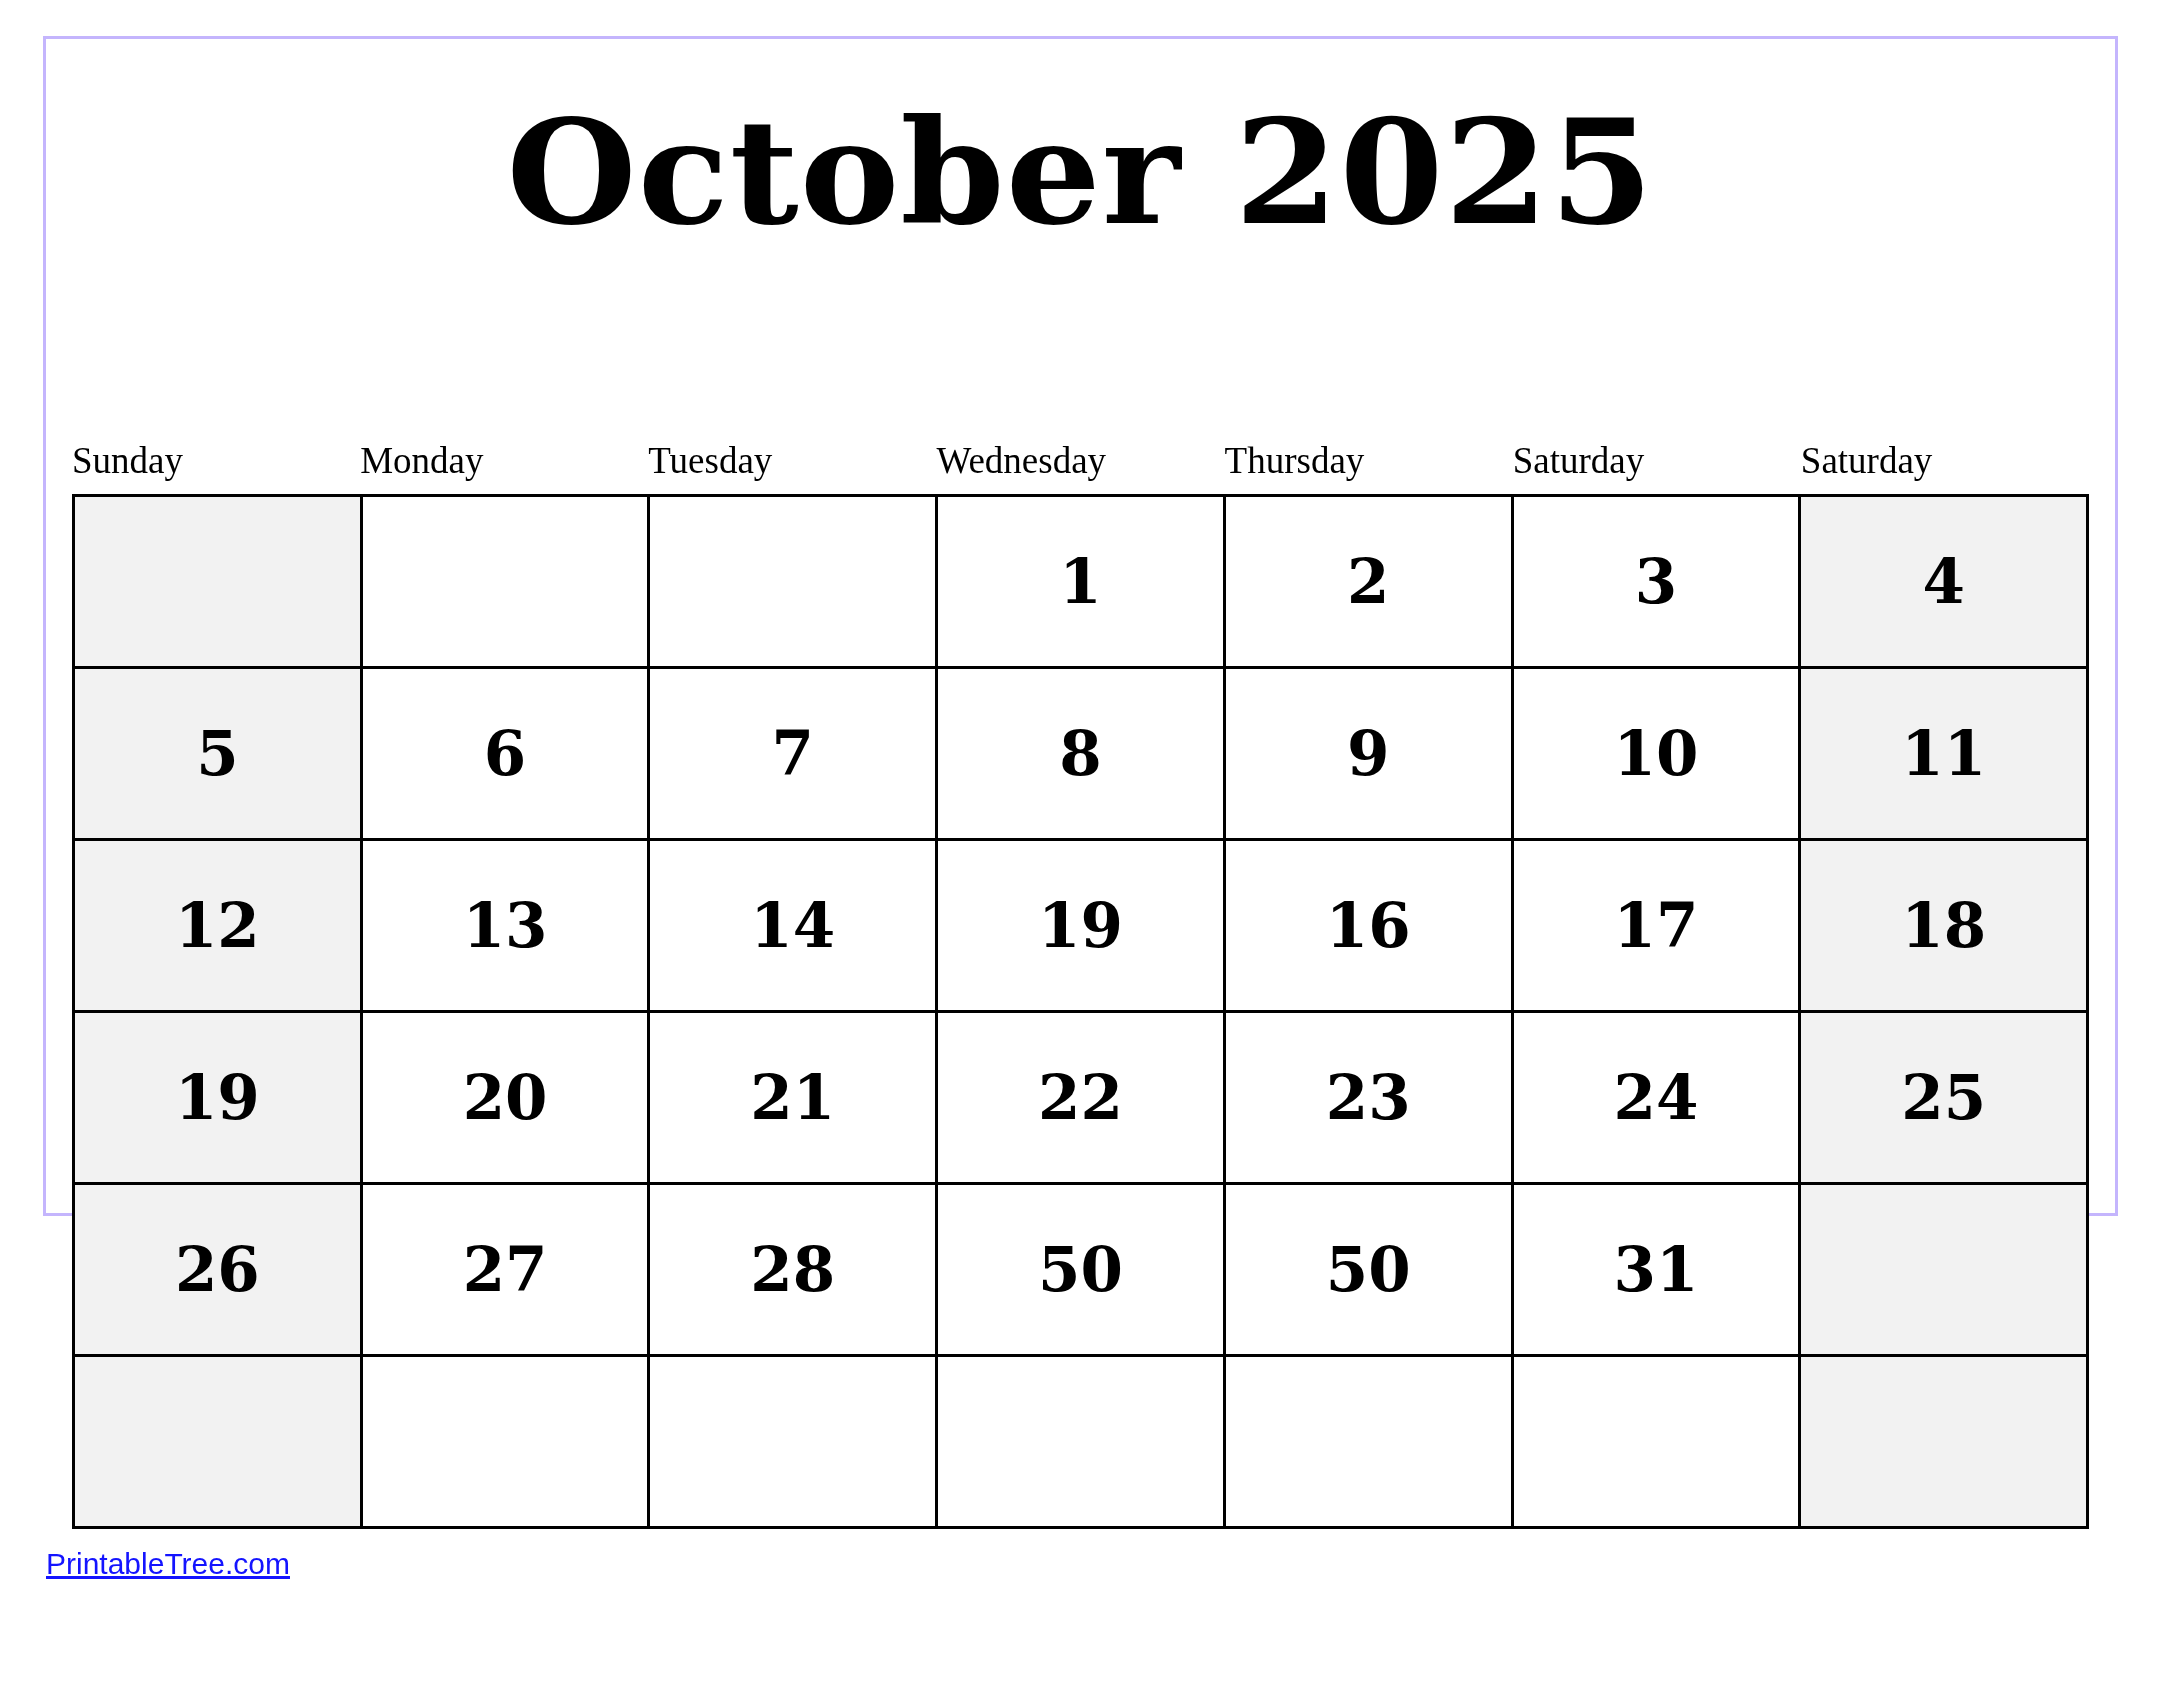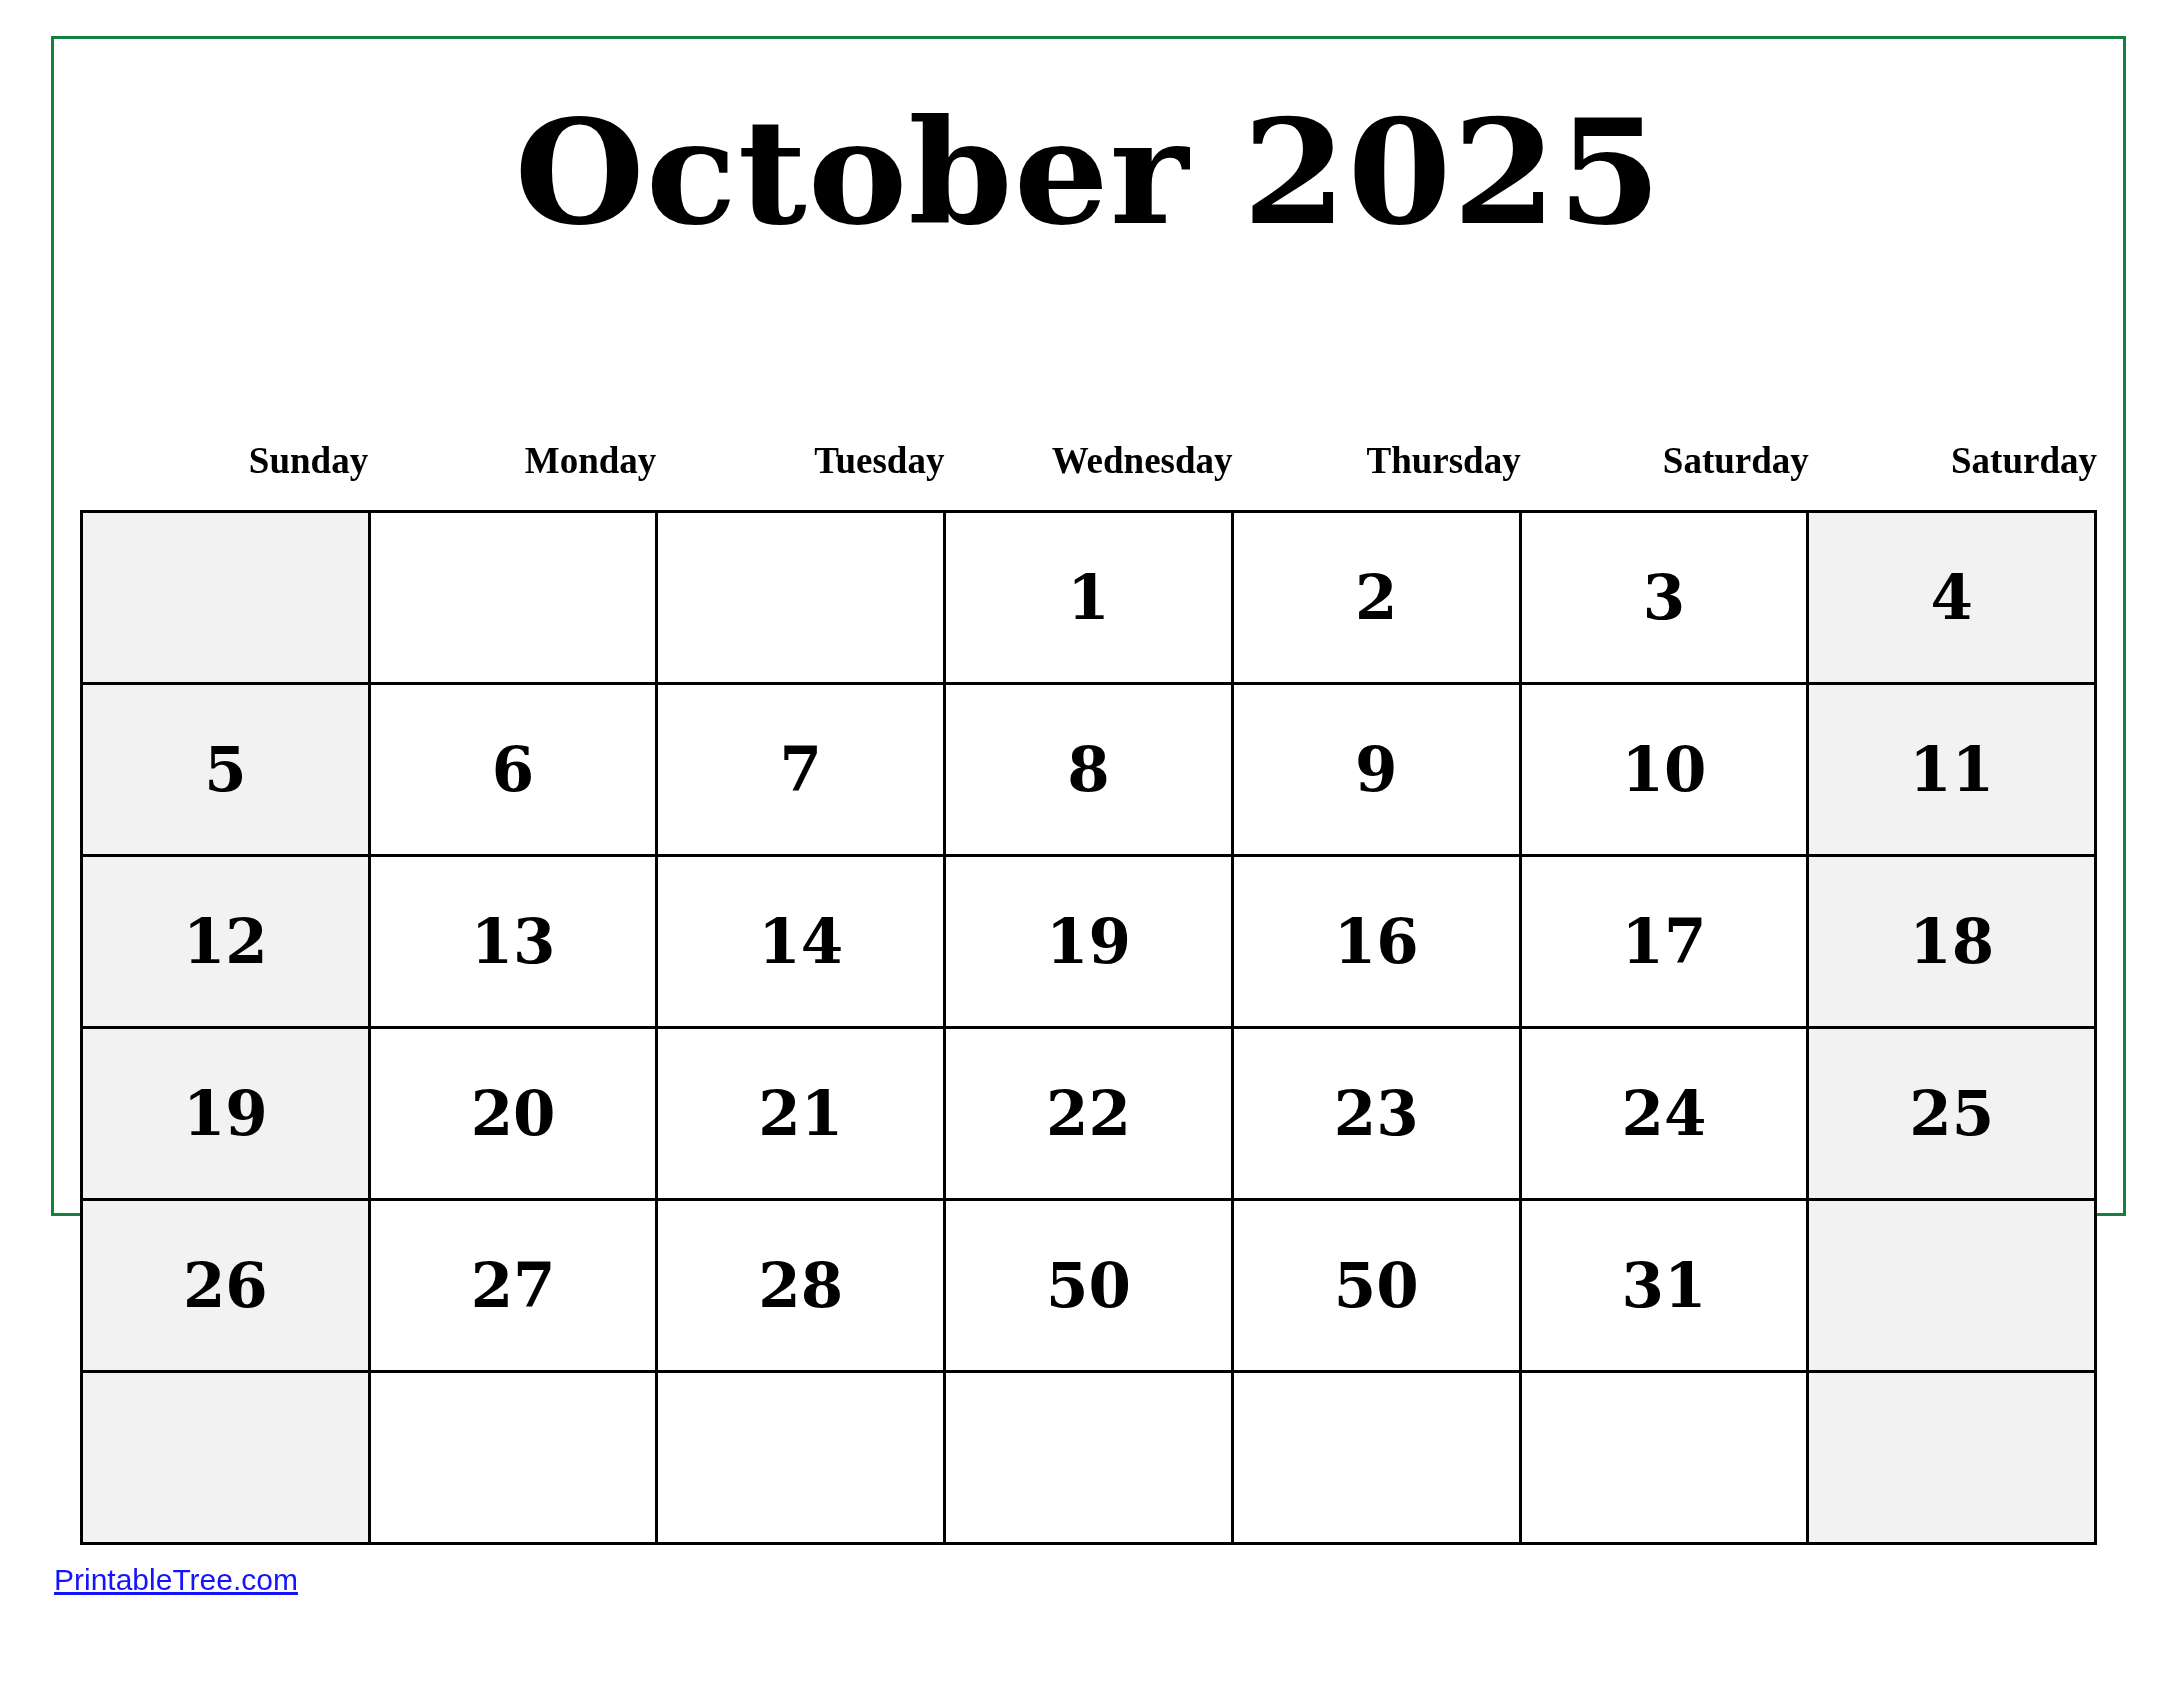--- a/index.html
+++ b/index.html
@@ -15,26 +15,26 @@
   }
   .page {
     position: relative;
     width: 2178px;
     height: 1683px;
     box-sizing: border-box;
     background: #ffffff;
   }
   .sheet {
     position: absolute;
-    left: 51px;
+    left: 43px;
     top: 36px;
     width: 2075px;
     height: 1180px;
     box-sizing: border-box;
-    border: 3px solid #15803d;
+    border: 3px solid #c4b5fd;
     background: #ffffff;
   }
   .title {
     text-align: center;
     font-family: "DejaVu Serif", serif;
     font-weight: 700;
     font-size: 145px;
     line-height: 1;
     letter-spacing: 1px;
     color: #000000;
@@ -43,26 +43,26 @@
     transform: scaleX(1.03);
   }
   .weekday-row {
     display: flex;
     margin-top: 194px;
     padding: 0 26px 0 26px;
     box-sizing: border-box;
   }
   .weekday {
     flex: 1 1 0;
-    text-align: right;
+    text-align: left;
     font-family: "Liberation Serif", serif;
-    font-weight: 700;
+    font-weight: 400;
     font-size: 37px;
     color: #000000;
-    padding-bottom: 28px;
+    padding-bottom: 12px;
   }
   .grid {
     margin: 0 26px;
     border-top: 3px solid #000000;
     border-left: 3px solid #000000;
     box-sizing: border-box;
   }
   .week {
     display: flex;
   }

